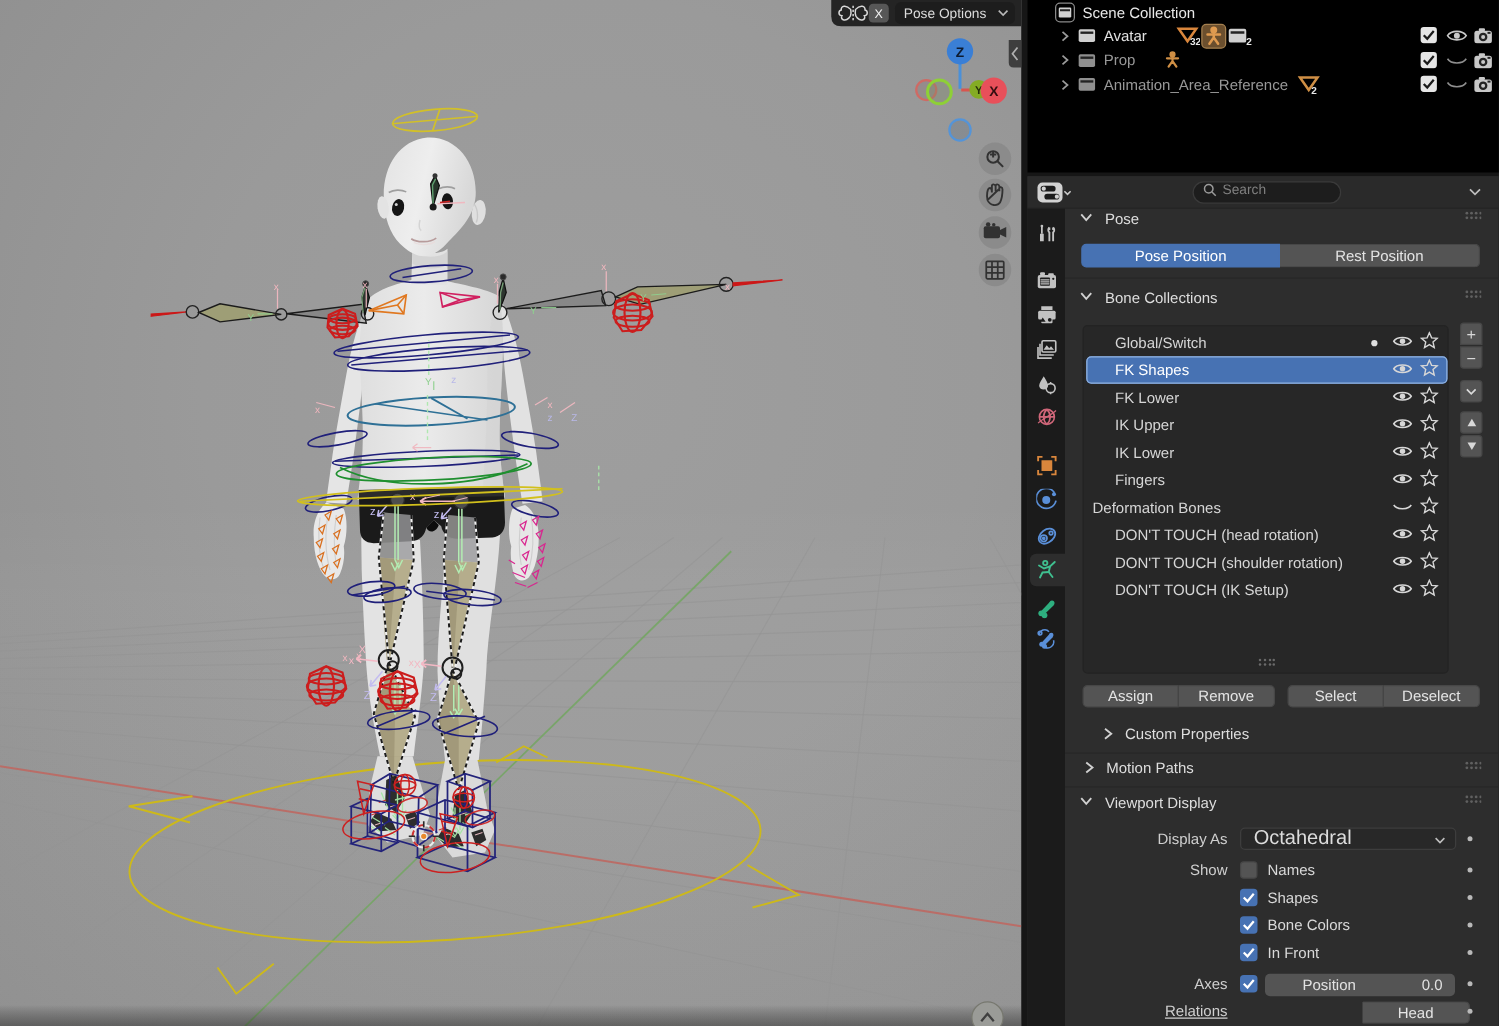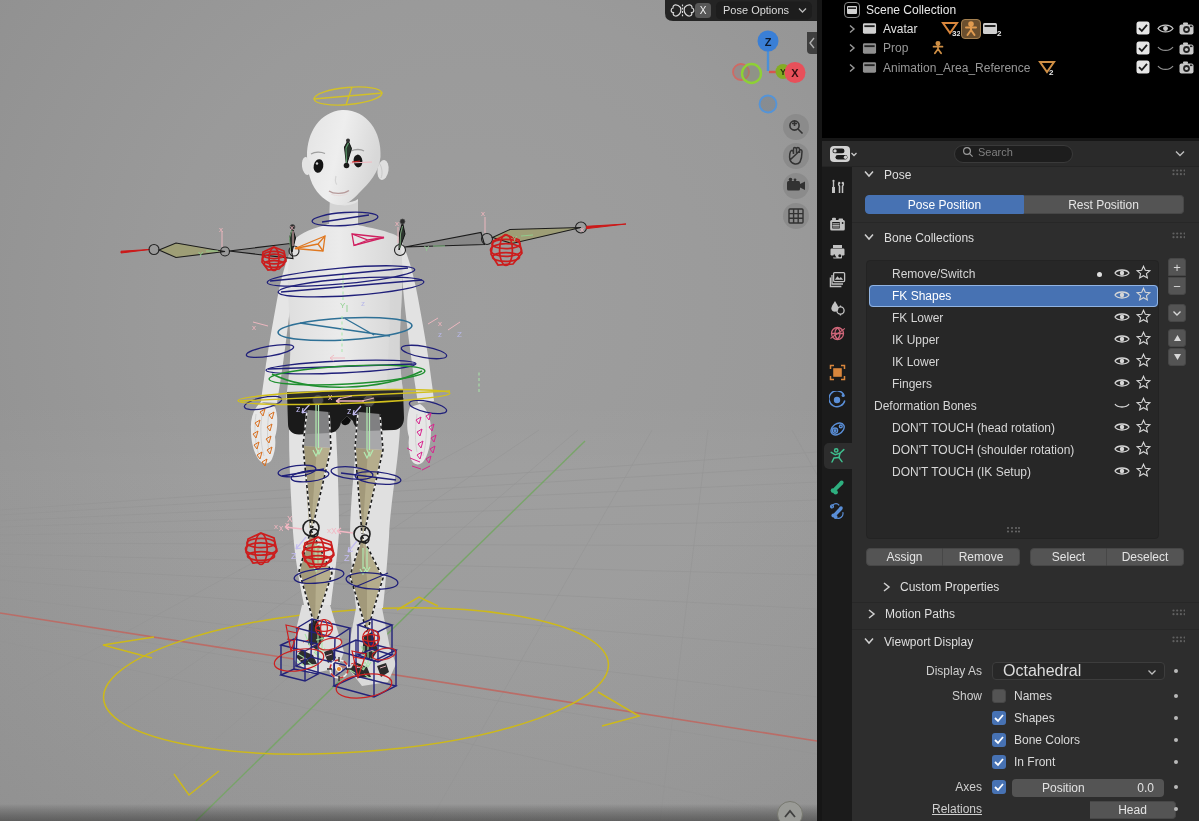--- a/index.html
+++ b/index.html
@@ -808,21 +808,21 @@
         <circle cx="12.6" cy="1.5" r="1.1"></circle>
         <circle cx="1.5" cy="5.2" r="1.1"></circle>
         <circle cx="5.2" cy="5.2" r="1.1"></circle>
         <circle cx="8.9" cy="5.2" r="1.1"></circle>
         <circle cx="12.6" cy="5.2" r="1.1"></circle>
       </g>
     </svg>
 
   <div id="bclist">
       <div class="bcrow" style="top:2px">
-        <span style="margin-left:23px;flex:1;white-space:nowrap;">Remove/Switch</span>
+        <span style="margin-left:23px;flex:1;white-space:nowrap;">Global/Switch</span>
         <span style="width:5px;height:5px;border-radius:3px;background:#e0e0e0;margin-right:12px;"></span>
         <span style="width:18px;margin-right:4px;"><svg width="16" height="12" viewBox="0 0 16 12">
             <path d="M1 6 C3.5 2 12.5 2 15 6 C12.5 10 3.5 10 1 6 Z" fill="none" stroke="#d6d6d6" stroke-width="1.3"></path>
             <circle cx="8" cy="6" r="2.2" fill="#d6d6d6"></circle>
           </svg></span>
         <span style="width:16px;margin-right:6px;"><svg width="15" height="15" viewBox="0 0 15 15">
             <path d="M7.5 1.2 L9.3 5.3 L13.8 5.7 L10.4 8.6 L11.4 13 L7.5 10.7 L3.6 13 L4.6 8.6 L1.2 5.7 L5.7 5.3 Z" fill="none" stroke="#d6d6d6" stroke-width="1.1"></path>
           </svg></span>
       </div>
       <div class="bcrow bcsel" style="top:24px">

